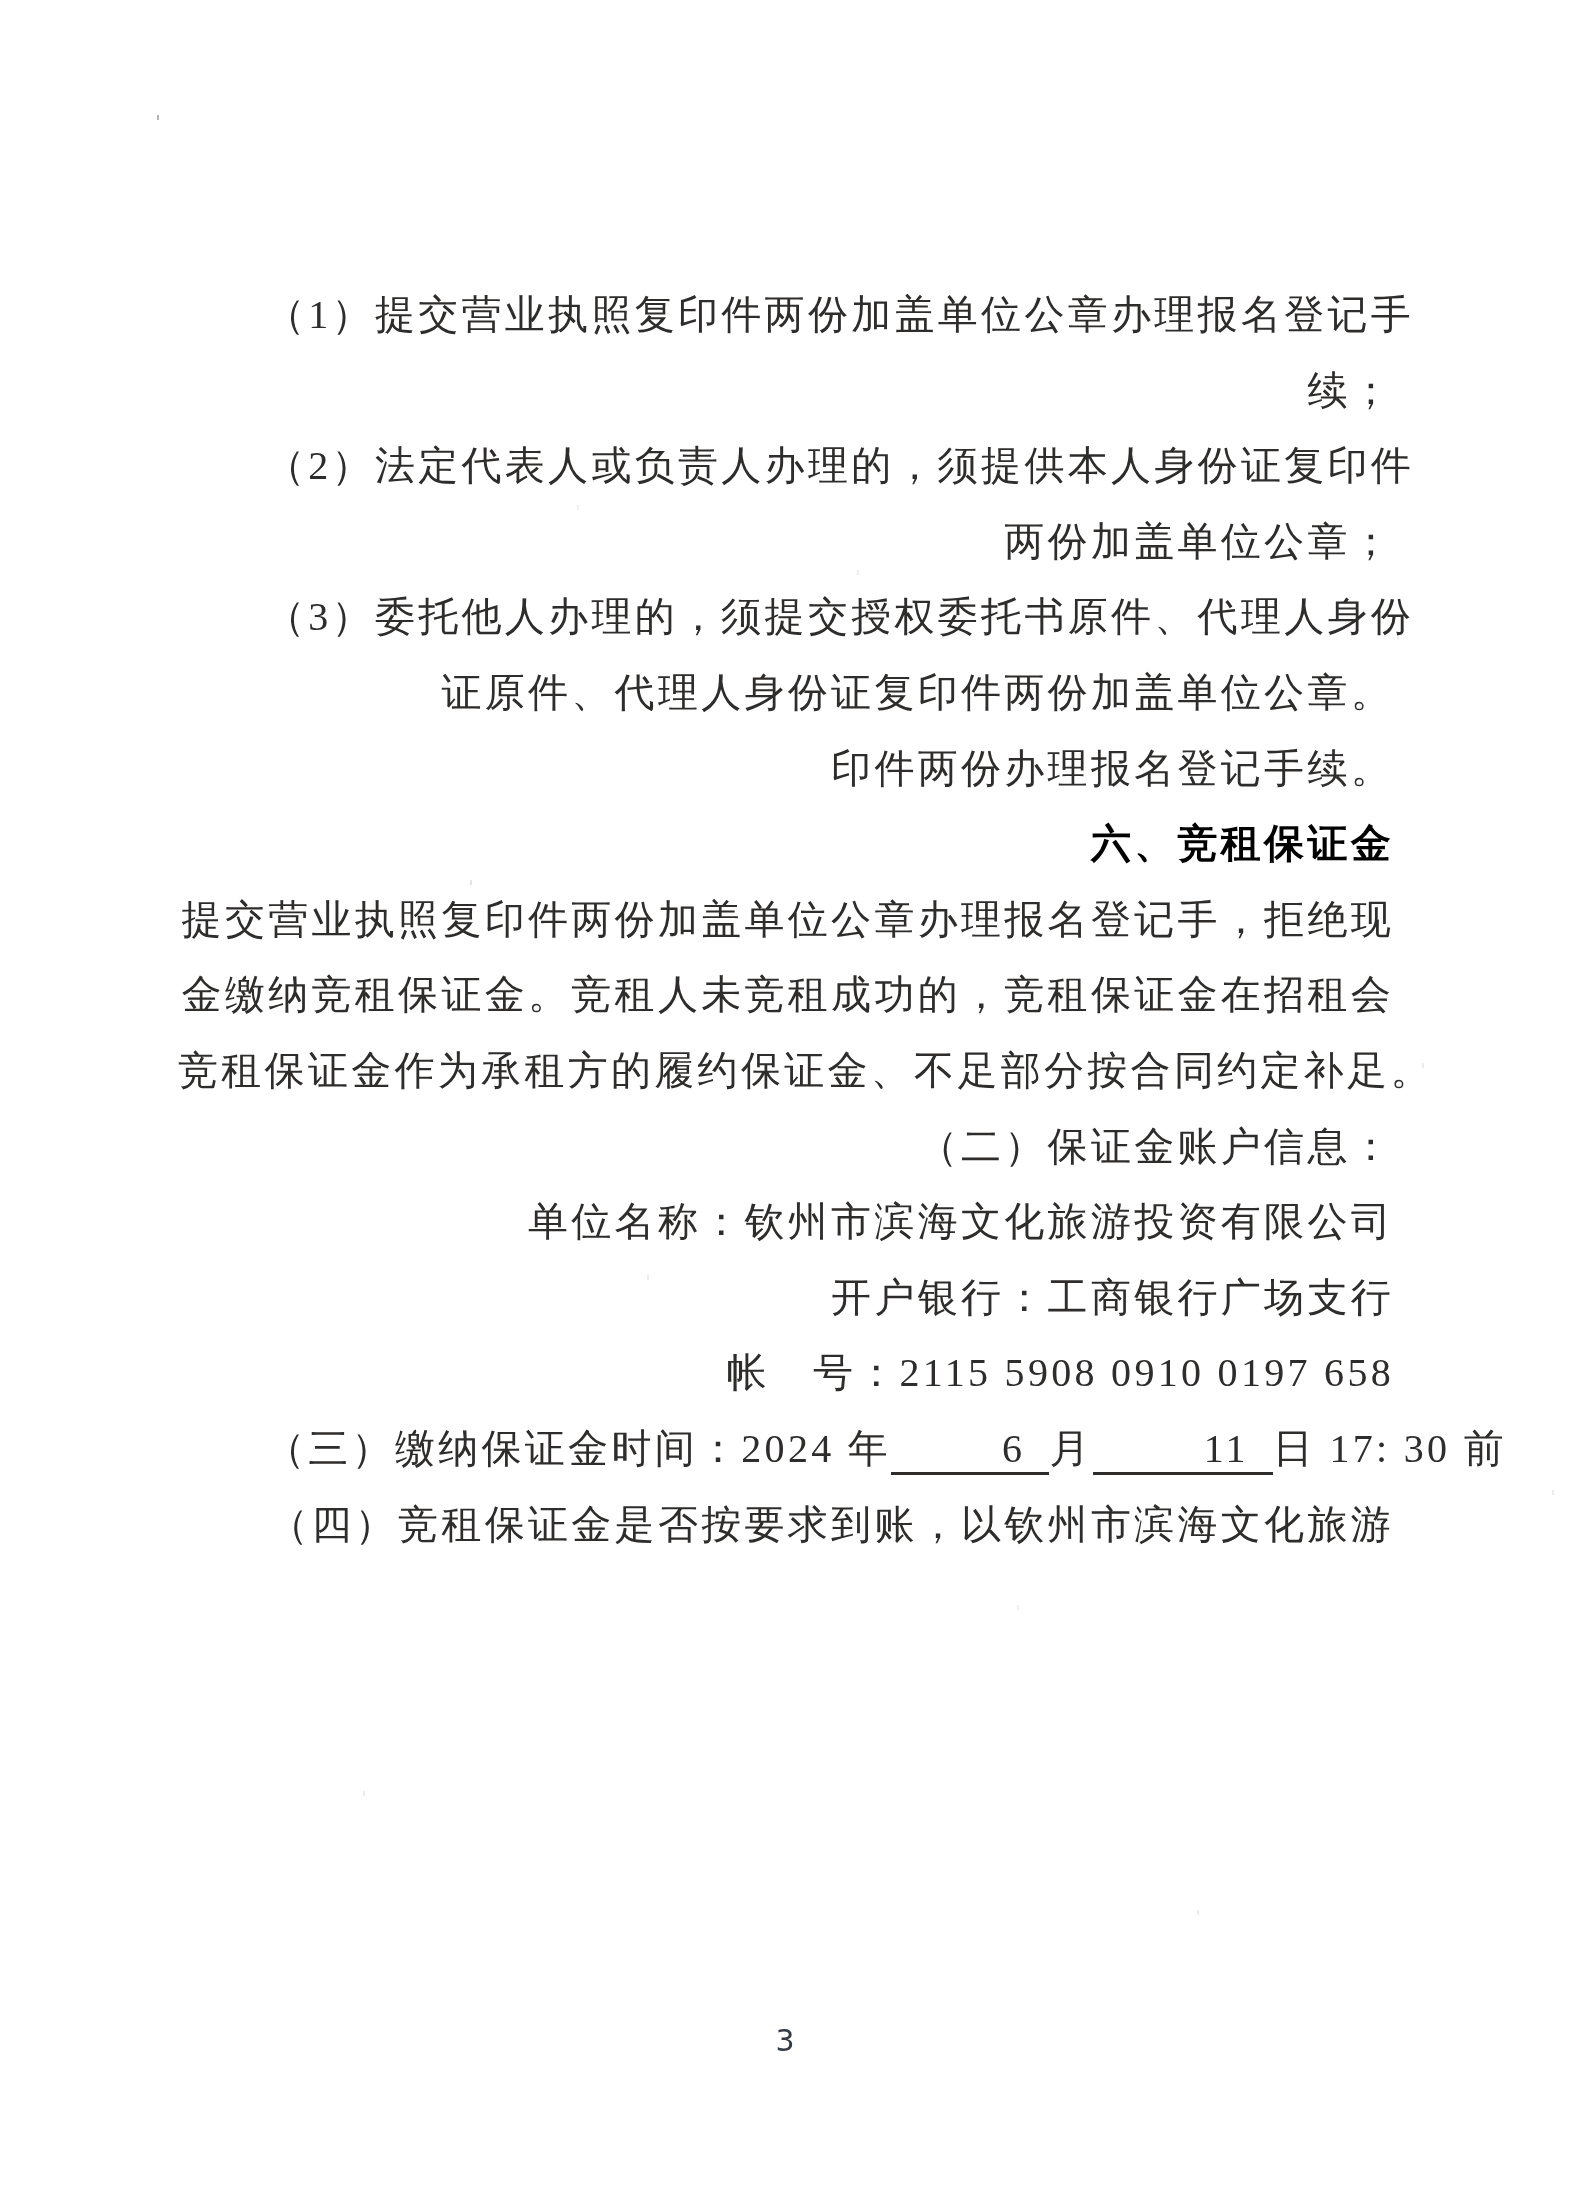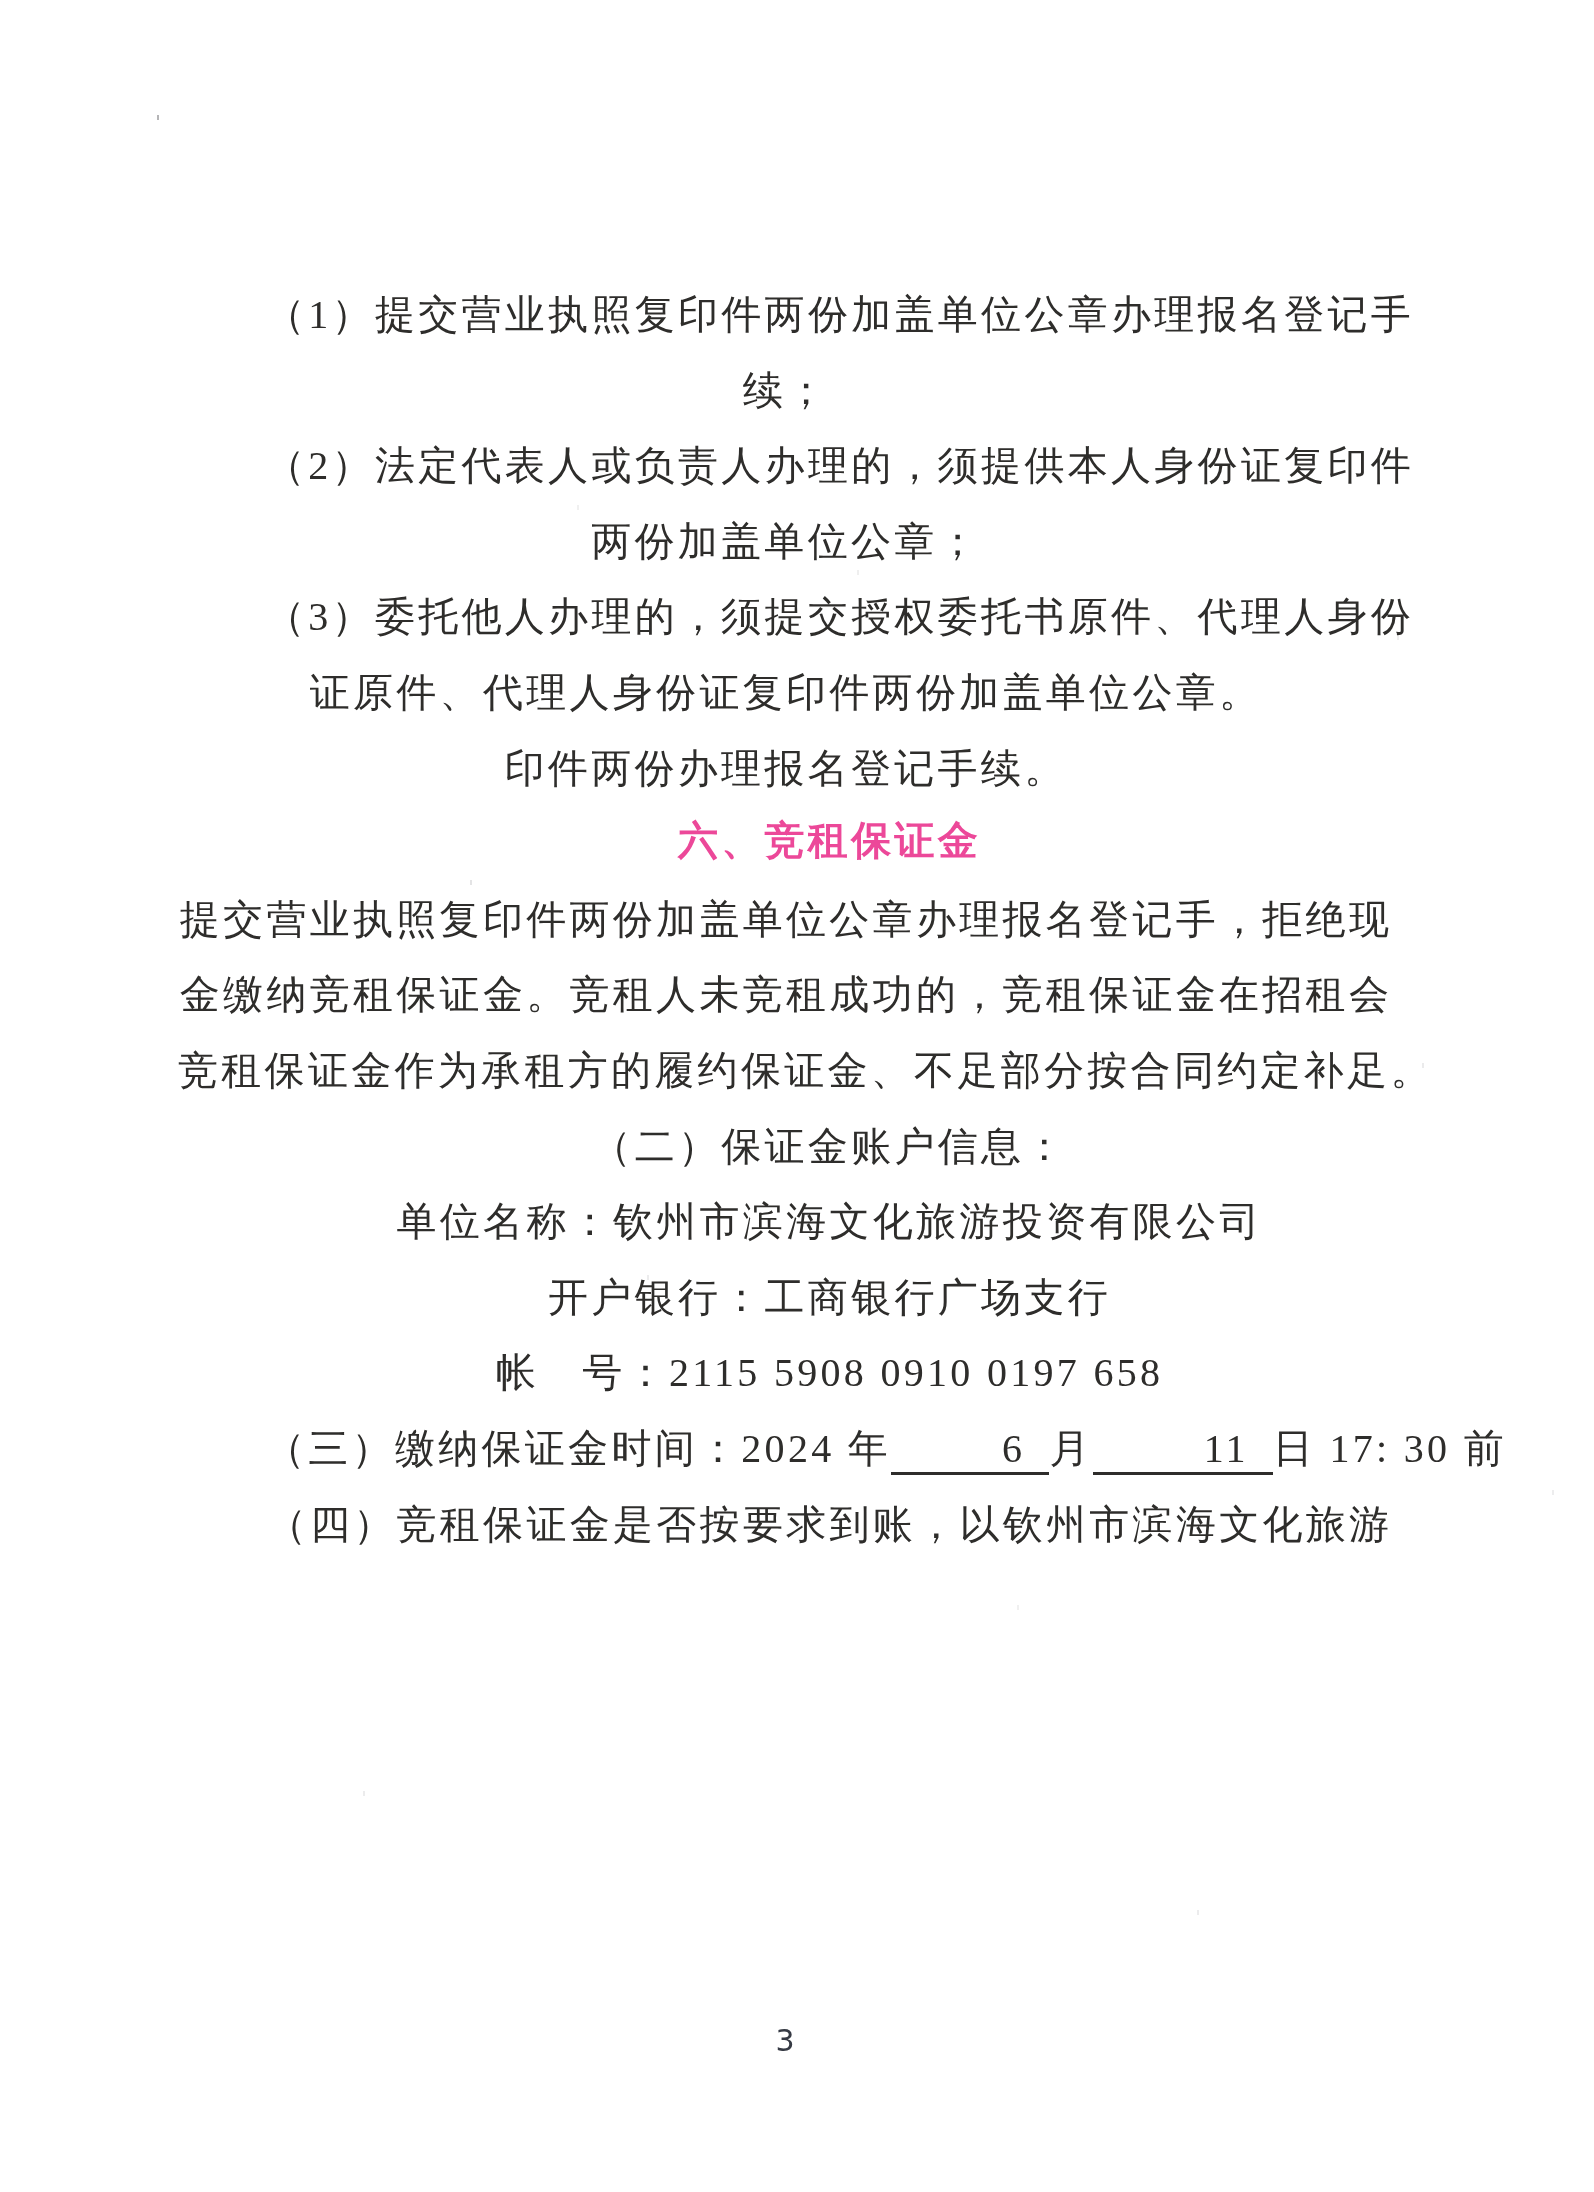--- a/index.html
+++ b/index.html
@@ -42,29 +42,29 @@
   }
   .doc-body {
     position: absolute;
     left: 178px;
     top: 277px;
     width: 1216px;
     font-size: 40px;
     line-height: 75.6px;
     letter-spacing: 3.3px;
     color: #2e2d2b;
-    text-align: center;
+    text-align: right;
     white-space: nowrap;
   }
   .line { display: block; height: 75.6px; }
   .indent { text-indent: 87px; }
   .heading {
     font-weight: 700;
-    color: #ec4899;
-    font-family: Liberation Mono, monospace;
+    color: #000000;
+    font-family: Liberation Serif, serif;
   }
   .u {
     display: inline-block;
     padding: 0 24px;
     border-bottom: 3px solid #2e2d2b;
     line-height: 46px;
   }
   .page-number {
     position: absolute;
     left: 0;

